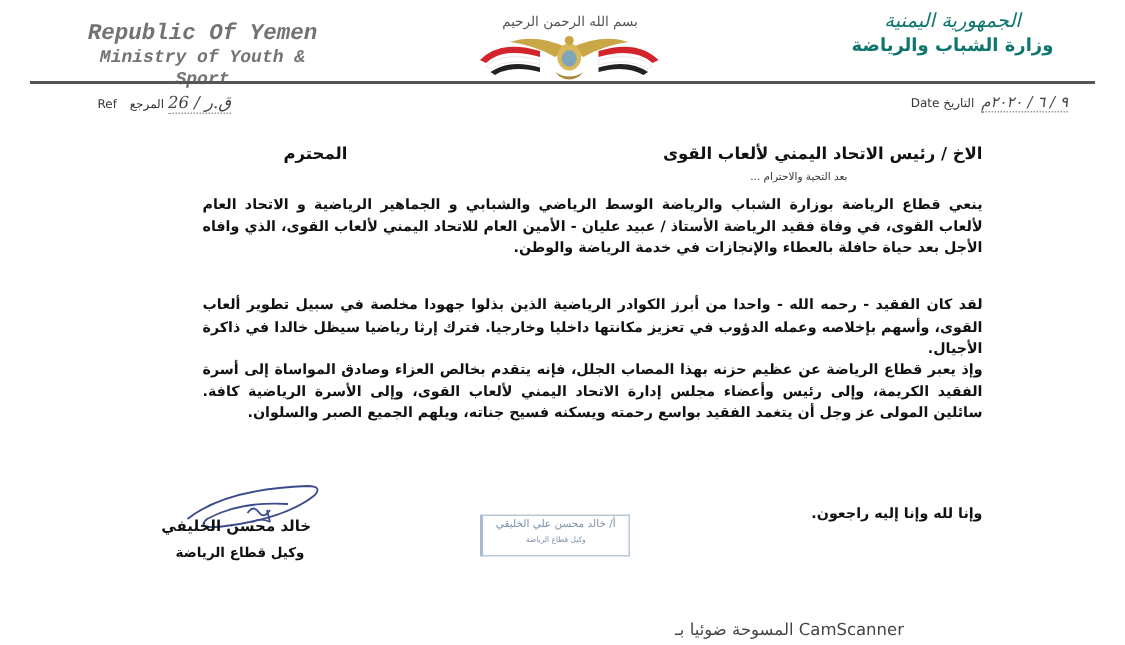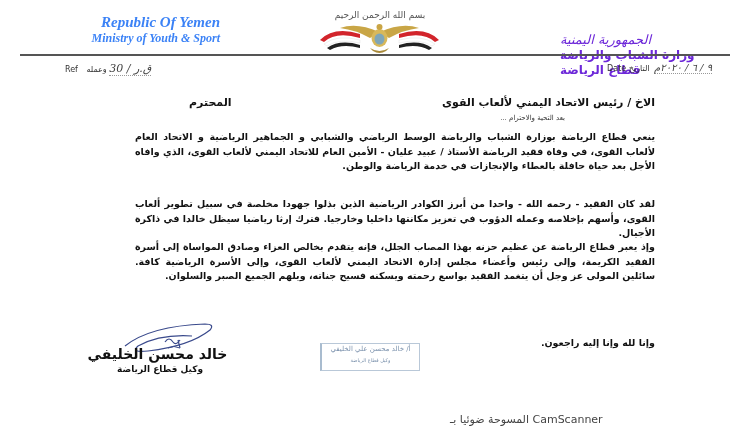--- a/index.html
+++ b/index.html
@@ -1,23 +1,23 @@
 <!DOCTYPE html>
 <html><head>
   <meta charset="utf-8">
   <style>
     html, body { margin: 0; padding: 0; background: #ffffff; }
     body { width: 750px; height: 430px; position: relative; overflow: hidden; font-family: "DejaVu Sans", sans-serif; color: #111; }
 
-    .hdr-en { position: absolute; left: 50px; top: 14px; width: 170px; text-align: right; font-family: Liberation Serif, serif; font-style: italic; font-weight: bold; color: #3b82f6; }
+    .hdr-en { position: absolute; left: 50px; top: 14px; width: 170px; text-align: center; font-family: Liberation Mono, monospace; font-style: italic; font-weight: bold; color: #737373; }
     .hdr-en .l1 { font-size: 15px; line-height: 17px; }
     .hdr-en .l2 { font-size: 12px; line-height: 15px; }
     .hdr-en .l3 { font-size: 12px; line-height: 15px; }
 
-    .hdr-ar { position: absolute; right: 40px; top: 31px; width: 150px; text-align: left; direction: rtl; font-weight: bold; color: #6d28d9; }
+    .hdr-ar { position: absolute; right: 40px; top: 6px; width: 150px; text-align: center; direction: rtl; font-weight: bold; color: #0f766e; }
     .hdr-ar .l1 { font-size: 13px; line-height: 17px; font-family: "DejaVu Serif", serif; font-weight: normal; font-style: italic; }
     .hdr-ar .l2 { font-size: 12px; line-height: 15px; }
     .hdr-ar .l3 { font-size: 12px; line-height: 15px; }
 
     .basmala { position: absolute; left: 305px; top: 10px; width: 150px; text-align: center; font-size: 9px; color: #555; direction: rtl; }
     .emblem { position: absolute; left: 312px; top: 18px; width: 135px; height: 38px; }
 
     .rule { position: absolute; left: 20px; right: 20px; top: 54px; height: 2px; background: #555; }
 
     .ref-row { position: absolute; left: 65px; top: 62px; font-size: 8px; color: #333; }
@@ -30,21 +30,21 @@
     .honorific { position: absolute; left: 189px; top: 96px; font-size: 11px; font-weight: bold; direction: rtl; }
     .greeting { position: absolute; right: 185px; top: 114px; font-size: 7px; color: #333; direction: rtl; }
 
     .para { position: absolute; right: 95px; width: 520px; direction: rtl; text-align: justify; text-align-last: right; font-size: 9.5px; font-weight: bold; line-height: 14.5px; color: #111; }
     .p1 { top: 130px; }
     .p2 { top: 197px; }
     .p3 { top: 240px; }
     .p4 { top: 313px; margin-top: 23px; }
 
     .signature-svg { position: absolute; left: 120px; top: 318px; width: 100px; height: 38px; }
-    .sign-name { position: absolute; left: 70px; top: 346px; width: 175px; text-align: center; direction: rtl; font-size: 14px; font-weight: bold; }
+    .sign-name { position: absolute; left: 70px; top: 346px; width: 175px; text-align: center; direction: rtl; font-size: 10px; font-weight: bold; }
     .sign-title { position: absolute; left: 95px; top: 364px; width: 130px; text-align: center; direction: rtl; font-size: 9px; font-weight: bold; }
 
     .stamp { position: absolute; left: 320px; top: 343px; width: 100px; height: 28px; border: 1px solid #b9c8d8; border-left: 2px solid #a9bccf; color: #7c92ad; direction: rtl; text-align: center; font-size: 7px; line-height: 11px; padding-top: 0; box-sizing: border-box; }
     .stamp .s2 { font-size: 5px; }
 
     .scanner { position: absolute; left: 450px; top: 413px; font-size: 11px; color: #444; direction: ltr; white-space: nowrap; }
   </style>
 </head>
 <body>
 
@@ -70,29 +70,28 @@
   <ellipse cx="67.5" cy="20" rx="8" ry="9" fill="#d8b85a"></ellipse>
   <ellipse cx="67.5" cy="21" rx="5" ry="5.5" fill="#7fa6b8"></ellipse>
   <circle cx="67.5" cy="9" r="3" fill="#caa544"></circle>
 
   <path d="M58 30 Q67.5 36 77 30 L74 33 Q67.5 37 61 33 Z" fill="#a98a3a"></path>
 </svg>
 
 <div class="hdr-ar">
   <div class="l1">الجمهورية اليمنية</div>
   <div class="l2">وزارة الشباب والرياضة</div>
-  <div class="l3">قطاع الرياضة</div>
 </div>
 
 <div class="rule"></div>
 
 <div class="ref-row">
   <span class="ref-en">Ref</span>
-  <span class="ref-val">ق.ر / 30</span>
-  <span>وعمله</span>
+  <span class="ref-val">ق.ر / 26</span>
+  <span>المرجع</span>
 </div>
 
 <div class="date-row">
   <span>Date</span>
   <span class="date-val">٩ / ٦ / ٢٠٢٠م</span>
   <span>التاريخ</span>
 </div>
 
 <div class="addressee">الاخ / رئيس الاتحاد اليمني لألعاب القوى</div>
 <div class="honorific">المحترم</div>

